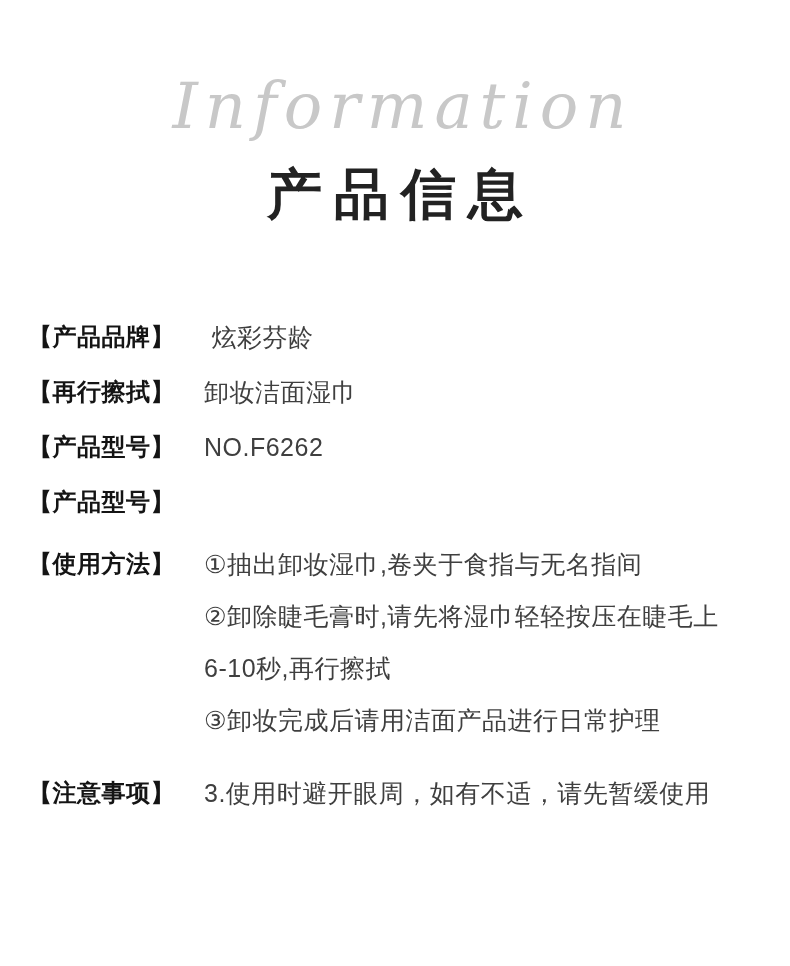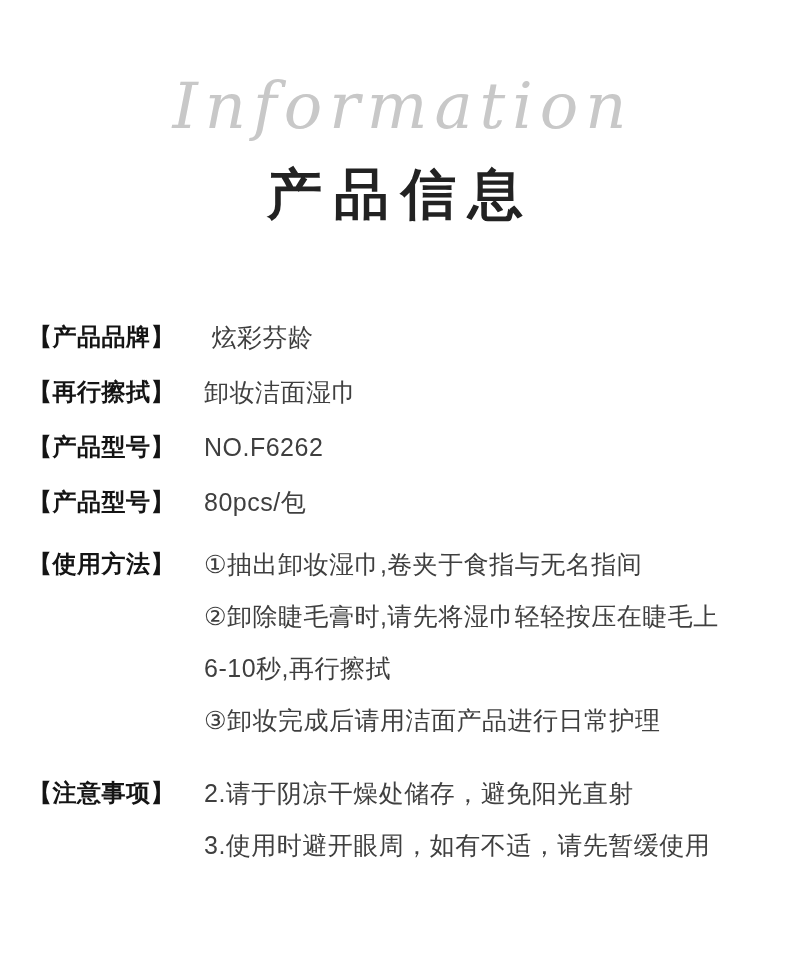--- a/index.html
+++ b/index.html
@@ -108,36 +108,32 @@
 
   <div class="row">
     <div class="label"><span>【</span><span>产品型号</span><span>】</span></div>
     <div class="lines">
           <div class="line">NO.F6262</div>
         </div>
   </div>
 
   <div class="row">
     <div class="label"><span>【</span><span>产品型号</span><span>】</span></div>
-    <div class="lines">
-          <div class="line">80pcs/包</div>
-        </div>
   </div>
 
   <div class="row">
     <div class="label"><span>【</span><span>使用方法</span><span>】</span></div>
     <div class="lines">
           <div class="line">①抽出卸妆湿巾,卷夹于食指与无名指间</div>
           <div class="line">②卸除睫毛膏时,请先将湿巾轻轻按压在睫毛上</div>
           <div class="line">6-10秒,再行擦拭</div>
           <div class="line">③卸妆完成后请用洁面产品进行日常护理</div>
         </div>
   </div>
 
   <div class="row">
     <div class="label"><span>【</span><span>注意事项</span><span>】</span></div>
     <div class="lines">
-          <div class="line">2.请于阴凉干燥处储存，避免阳光直射</div>
           <div class="line">3.使用时避开眼周，如有不适，请先暂缓使用</div>
         </div>
   </div>
 </div>
 </div>
 
 </body></html>

